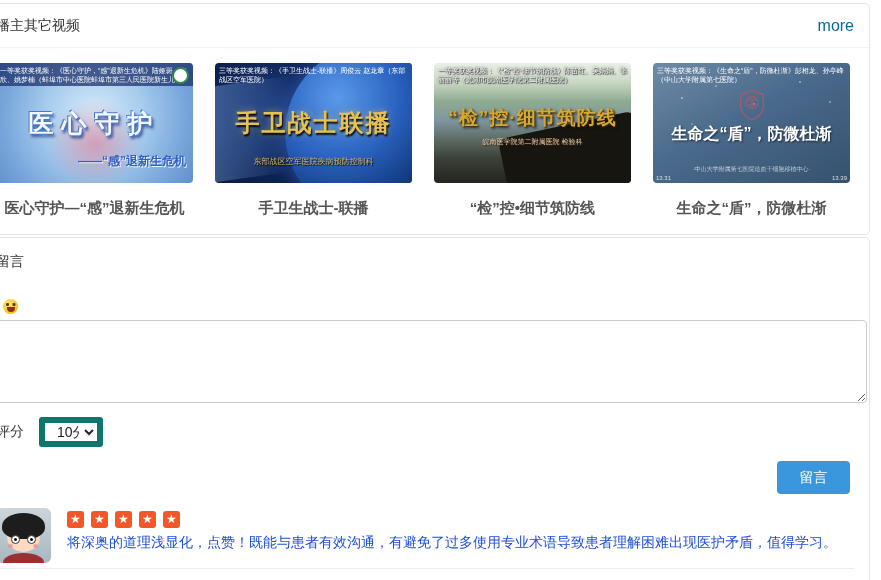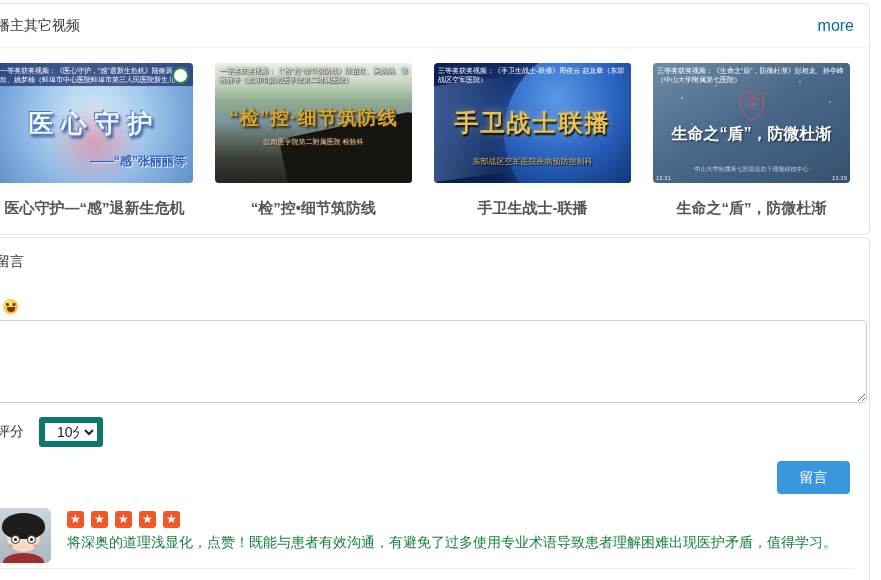--- a/index.html
+++ b/index.html
@@ -70,64 +70,64 @@
   .av-hair{position:absolute;top:5px;left:6px;width:43px;height:26px;background:#1d1d1d;border-radius:50% 50% 42% 42%;}
   .av-eye{position:absolute;top:27px;width:7px;height:7px;background:#fff;border:1px solid #333;border-radius:50%;}
   .av-eye.l{left:15px;} .av-eye.r{left:31px;}
   .av-eye::after{content:"";position:absolute;left:2px;top:2px;width:3px;height:3px;background:#111;border-radius:50%;}
   .av-cheek{position:absolute;top:36px;width:5px;height:4px;background:rgba(240,140,140,.75);border-radius:50%;}
   .av-cheek.l{left:12px;} .av-cheek.r{left:37px;}
   .av-shirt{position:absolute;bottom:-9px;left:7px;width:41px;height:19px;background:#9c2f2f;border-radius:50% 50% 0 0;}
   .comment-body{margin-left:16px;padding-top:3px;}
   .stars{height:17px;line-height:17px;}
   .star{display:inline-block;width:17px;height:17px;background:#f0582a;border-radius:3px;color:#fff;font-size:12px;line-height:17px;text-align:center;margin-right:2.5px;vertical-align:top;}
-  .comment-text{margin-top:6px;font-size:14px;color:#15803d;line-height:17px;white-space:nowrap;}
+  .comment-text{margin-top:6px;font-size:14px;color:#1d4ed8;line-height:17px;white-space:nowrap;}
 </style>
 </head>
 <body>
 
 <div class="page">
 
   <div class="card card-videos">
     <div class="card1-header">
       <span class="section-title">播主其它视频</span>
       <a class="more-link">more</a>
     </div>
     <div class="videos-row">
 
       <div class="video-item">
         <div class="thumb t1">
           <div class="t1-heart"></div>
           <div class="award">一等奖获奖视频：《医心守护，“感”退新生危机》陆娅斑、秦欣、姚梦楠（蚌埠市中心医院蚌埠市第三人民医院新生儿科）</div>
           <div class="t1-logo"></div>
           <div class="t1-main">医心守护</div>
-          <div class="t1-sub">——“感”张丽丽等</div>
+          <div class="t1-sub">——“感”退新生危机</div>
         </div>
         <div class="caption">医心守护—“感”退新生危机</div>
-      </div>
-
-      <div class="video-item">
-        <div class="thumb t2">
-          <div class="t2-wedge"></div>
-          <div class="award">一等奖获奖视频：《“检”控·细节筑防线》陈苗红、吴娟娟、张丽丽等（芜湖市皖南医学院第二附属医院）</div>
-          <div class="t2-main">“检”控·细节筑防线</div>
-          <div class="t2-sub">皖南医学院第二附属医院 检验科</div>
-        </div>
-        <div class="caption">“检”控•细节筑防线</div>
       </div>
 
       <div class="video-item">
         <div class="thumb t3">
           <div class="t3-earth"></div>
           <div class="t3-beam"></div>
           <div class="award">三等奖获奖视频：《手卫生战士-联播》周俊云 赵龙章（东部战区空军医院）</div>
           <div class="t3-main">手卫战士联播</div>
           <div class="t3-sub">东部战区空军医院疾病预防控制科</div>
         </div>
         <div class="caption">手卫生战士-联播</div>
+      </div>
+
+      <div class="video-item">
+        <div class="thumb t2">
+          <div class="t2-wedge"></div>
+          <div class="award">一等奖获奖视频：《“检”控·细节筑防线》陈苗红、吴娟娟、张丽丽等（芜湖市皖南医学院第二附属医院）</div>
+          <div class="t2-main">“检”控·细节筑防线</div>
+          <div class="t2-sub">皖南医学院第二附属医院 检验科</div>
+        </div>
+        <div class="caption">“检”控•细节筑防线</div>
       </div>
 
       <div class="video-item">
         <div class="thumb t4">
           <div class="t4-dots"></div>
           <div class="award">三等奖获奖视频：《生命之“盾”，防微杜渐》彭相龙、孙亭峰（中山大学附属第七医院）</div>
           <svg class="t4-shield" width="26" height="32" viewBox="0 0 30 36">
             <path d="M15 1 L28 6 V18 C28 27 22 33 15 35 C8 33 2 27 2 18 V6 Z" fill="none" stroke="#b05868" stroke-width="1.6"></path>
             <circle cx="15" cy="15" r="7" fill="none" stroke="#b05868" stroke-width="1.3"></circle>
             <path d="M15 8 V22 M10 12 H20 M10 18 H20" stroke="#b05868" stroke-width="1.3" fill="none"></path>

